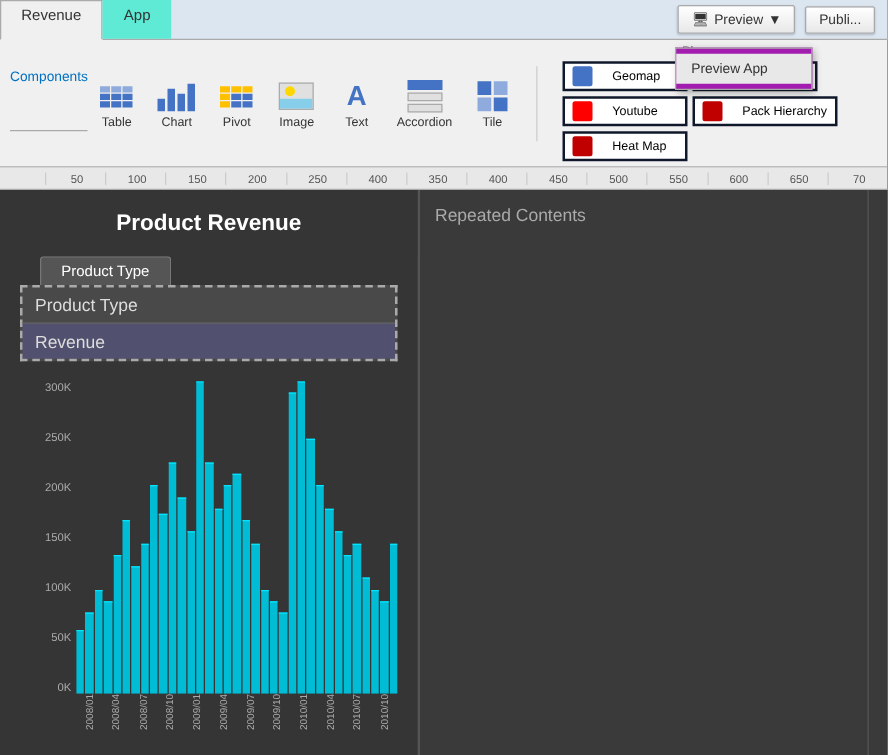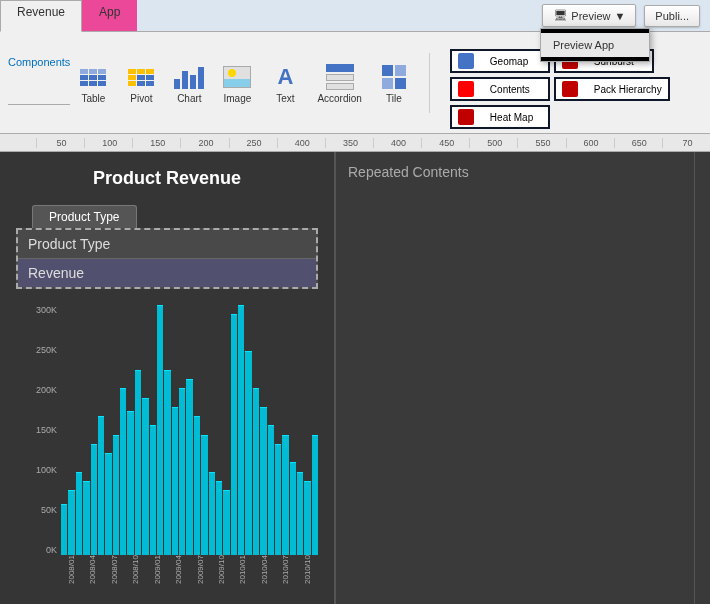--- a/index.html
+++ b/index.html
@@ -7,21 +7,21 @@
 
     
     .ribbon { background: #f0f0f0; border-bottom: 1px solid #aaa; }
     .ribbon-tabs { display: flex; background: #dce6f1; border-bottom: 1px solid #aaa; }
     .ribbon-tab {
       padding: 4px 16px;
       font-size: 12px;
       cursor: pointer;
       border: 1px solid transparent;
       border-bottom: none;
-      background: #ec4899;
+      background: #5eead4;
       color: #333;
     }
     .ribbon-tab.active {
       background: #f0f0f0;
       border-color: #aaa;
       border-bottom: 1px solid #f0f0f0;
       margin-bottom: -1px;
     }
     .ribbon-body { display: flex; align-items: center; padding: 4px 8px; gap: 4px; position: relative; }
     .ribbon-components { display: flex; flex-direction: row; }
@@ -40,23 +40,23 @@
       cursor: pointer;
       font-size: 11px;
       display: flex; align-items: center; gap: 4px;
       color: #333;
       margin: 4px 2px;
       border-radius: 2px;
       box-shadow: 0 1px 2px rgba(0,0,0,0.2);
     }
     .preview-dropdown {
       position: absolute;
-      top: 28px;
+      top: 38px;
       right: 60px;
-      background: #000000;
+      background: #a21caf;
       border: 1px solid #aaa;
       box-shadow: 2px 2px 6px rgba(0,0,0,0.3);
       z-index: 100;
       padding: 4px 0;
       min-width: 110px;
     }
     .preview-dropdown-item {
       padding: 6px 12px;
       cursor: pointer;
       font-size: 11px;
@@ -211,47 +211,47 @@
               <div class="icon-table-cell"></div>
                 <div class="icon-table-cell"></div>
                 <div class="icon-table-cell"></div>
             </div>
           </div>
           <div class="ribbon-item-label">Table</div>
         </div>
 
         <div class="ribbon-item">
           <div class="ribbon-item-icon">
+            <div class="icon-chart">
+              <div class="icon-chart-bar" style="height:10px"></div>
+              <div class="icon-chart-bar" style="height:18px"></div>
+              <div class="icon-chart-bar" style="height:14px"></div>
+              <div class="icon-chart-bar" style="height:22px"></div>
+            </div>
+          </div>
+          <div class="ribbon-item-label">Chart</div>
+        </div>
+
+        <div class="ribbon-item">
+          <div class="ribbon-item-icon">
             <div class="icon-pivot">
               <div class="icon-pivot-cell accent"></div>
                 <div class="icon-pivot-cell accent"></div>
                 <div class="icon-pivot-cell accent"></div>
               <div class="icon-pivot-cell accent"></div>
                 <div class="icon-pivot-cell"></div>
                 <div class="icon-pivot-cell"></div>
               <div class="icon-pivot-cell accent"></div>
                 <div class="icon-pivot-cell"></div>
                 <div class="icon-pivot-cell"></div>
             </div>
           </div>
           <div class="ribbon-item-label">Pivot</div>
         </div>
 
-        <div class="ribbon-item">
-          <div class="ribbon-item-icon">
-            <div class="icon-chart">
-              <div class="icon-chart-bar" style="height:10px"></div>
-              <div class="icon-chart-bar" style="height:18px"></div>
-              <div class="icon-chart-bar" style="height:14px"></div>
-              <div class="icon-chart-bar" style="height:22px"></div>
-            </div>
-          </div>
-          <div class="ribbon-item-label">Chart</div>
-        </div>
-
 
         <div class="ribbon-item">
           <div class="ribbon-item-icon">
             <div class="icon-image">
               <div style="position:absolute;bottom:0;left:0;right:0;height:8px;background:#87ceeb;"></div>
               <div style="position:absolute;top:2px;left:4px;width:8px;height:8px;background:#ffd700;border-radius:50%;"></div>
             </div>
           </div>
           <div class="ribbon-item-label">Image</div>
         </div>
@@ -296,21 +296,21 @@
         <div class="plugin-item">
           <div class="plugin-icon" style="background:#4472c4;"></div>
           <span>Geomap</span>
         </div>
         <div class="plugin-item">
           <div class="plugin-icon" style="background:#c00000;"></div>
           <span>Sunburst</span>
         </div>
         <div class="plugin-item">
           <div class="plugin-icon" style="background:#ff0000;"></div>
-          <span>Contents</span>
+          <span>Youtube</span>
         </div>
         <div class="plugin-item">
           <div class="plugin-icon" style="background:#c00000;"></div>
           <span>Pack Hierarchy</span>
         </div>
         <div class="plugin-item">
           <div class="plugin-icon" style="background:#c00000;"></div>
           <span>Heat Map</span>
         </div>
       </div>

